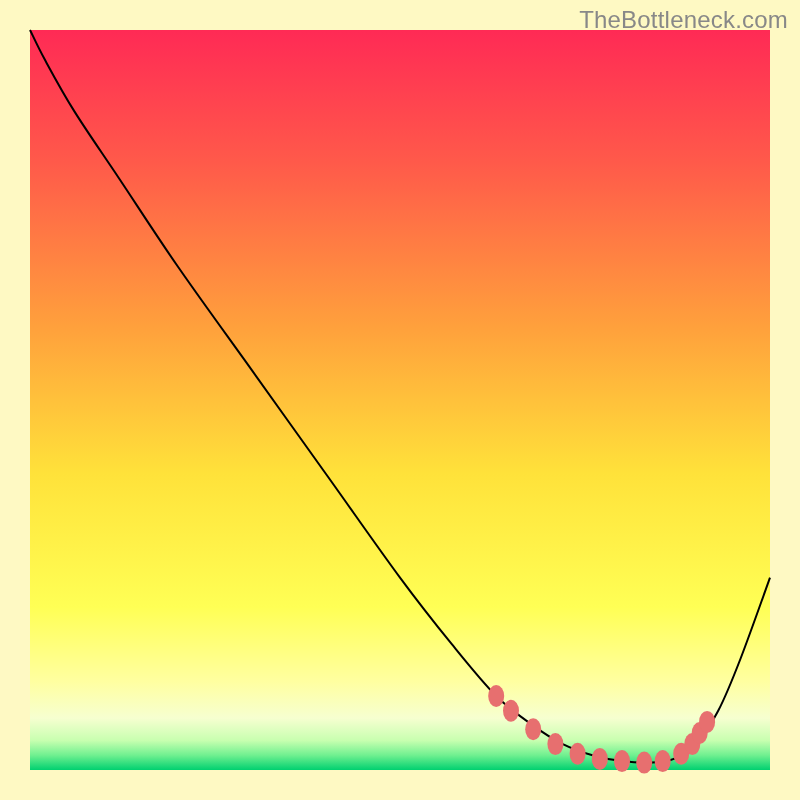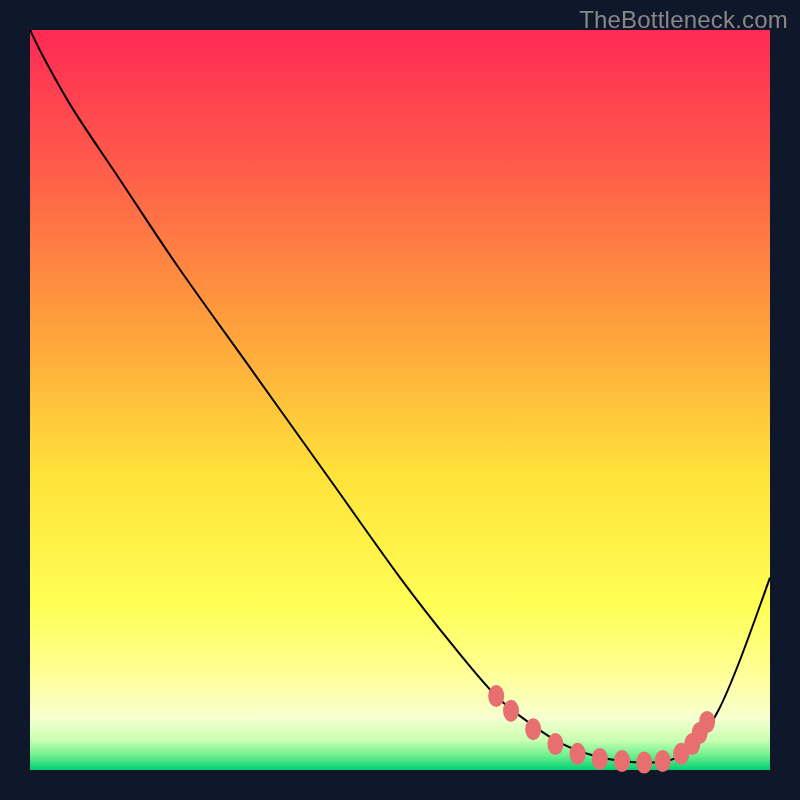--- a/index.html
+++ b/index.html
@@ -10,21 +10,21 @@
     background: #000000;
     overflow: hidden;
     font-family: Arial, Helvetica, sans-serif;
   }
   .frame {
     position: absolute;
     left: 0;
     top: 0;
     width: 800px;
     height: 800px;
-    background: #0f172a;
+    background: #fef9c3;
   }
   .plot-area {
     position: absolute;
     left: 30px;
     top: 30px;
     width: 740px;
     height: 740px;
     
   }
   .watermark {

